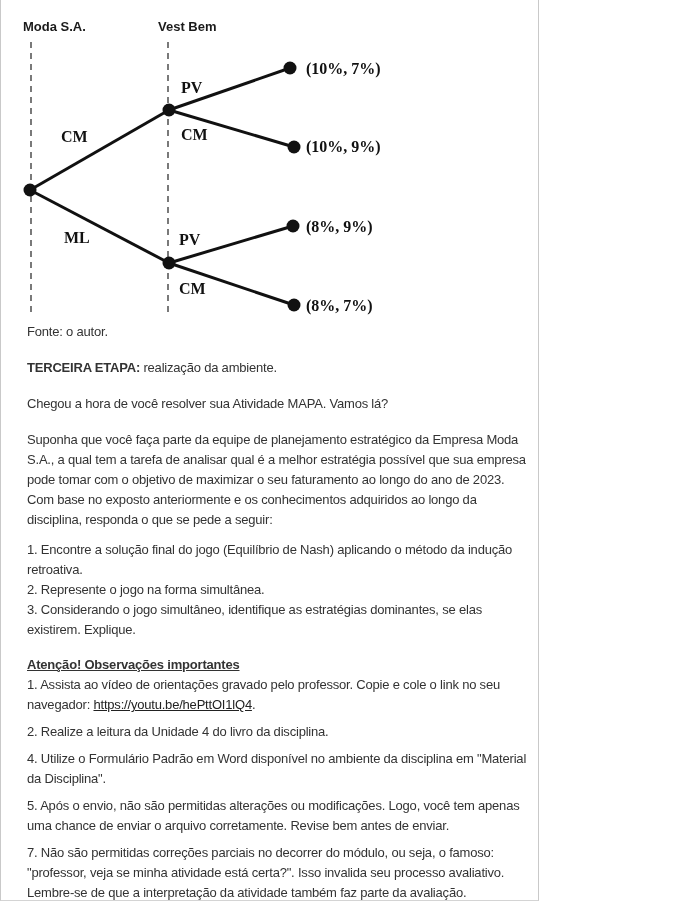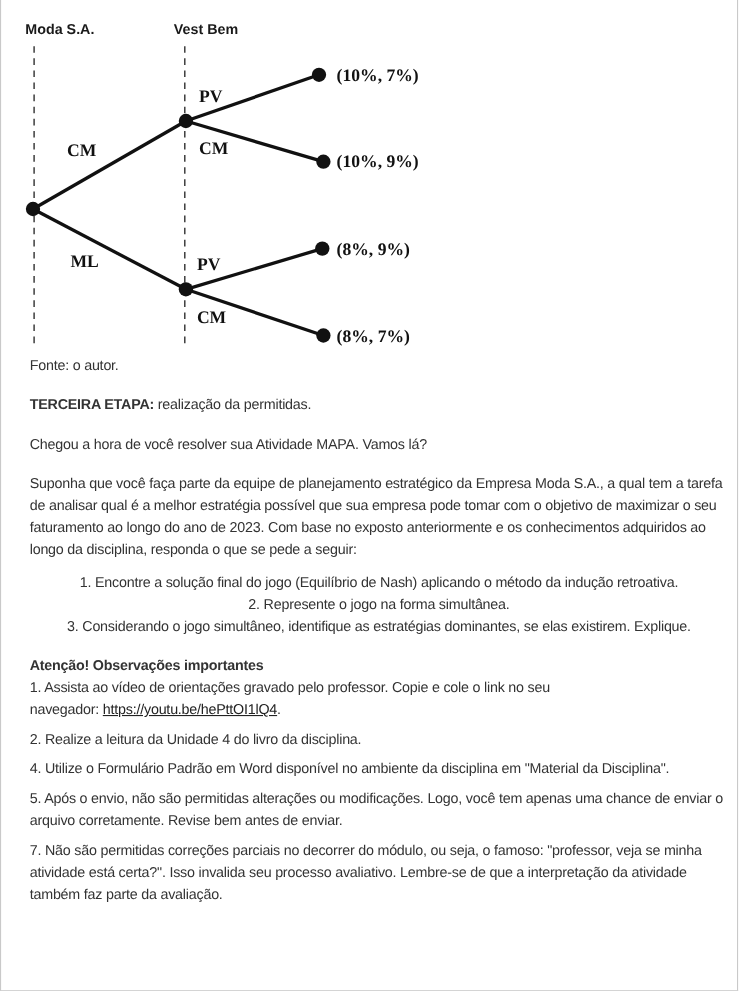--- a/index.html
+++ b/index.html
@@ -1,18 +1,18 @@
 <!DOCTYPE html>
 <html><head>
 <meta charset="utf-8">
 <style>
   html, body { margin:0; padding:0; background:#ffffff; }
   .page {
     position: relative;
-    width: 671px;
+    width: 539px;
     height: 901px;
     box-sizing: border-box;
     border-left: 1px solid #c9c9c9;
     border-right: 1px solid #c9c9c9;
     border-bottom: 1px solid #d4d4d4;
     background: #ffffff;
     font-family: "Liberation Sans", sans-serif;
     color: #333333;
     overflow: hidden;
   }
@@ -21,22 +21,22 @@
     padding: 0 8px 0 26px;
     font-size: 13px;
     line-height: 20px;
     letter-spacing: -0.2px;
   }
   .content p { margin: 0; }
   .fonte     { margin-top: 4px  !important; }
   .terceira  { margin-top: 16px !important; }
   .chegou    { margin-top: 16px !important; }
   .suponha   { margin-top: 16px !important; max-width: 655px; }
-  .tasks     { margin-top: 10px !important; text-align: center; }
-  .atencao   { margin-top: 15px !important; font-weight: bold; }
+  .tasks     { margin-top: 10px !important; }
+  .atencao   { margin-top: 15px !important; font-weight: bold; text-decoration: underline; }
   .obs       { margin-top: 7px  !important; max-width: 658px; }
   .obs-first { margin-top: 0 !important; }
   .bold { font-weight: bold; }
   a.doc-link { color: #222222; text-decoration: underline; cursor: pointer; }
   svg text { user-select: none; }
   .player-label { font: bold 13px "Liberation Sans", sans-serif; fill: #1a1a1a; }
   .branch-label { font: bold 16px "Liberation Serif", serif; fill: #111111; }
   .payoff-label { font: bold 16px "Liberation Serif", serif; fill: #111111; }
 </style>
 </head>
@@ -79,21 +79,21 @@
       <text x="305" y="152" class="payoff-label">(10%, 9%)</text>
       <text x="305" y="232" class="payoff-label">(8%, 9%)</text>
       <text x="305" y="311" class="payoff-label">(8%, 7%)</text>
     </svg>
   </div>
 
   <div class="content">
 
     <p class="fonte">Fonte: o autor.</p>
 
-    <p class="terceira"><span class="bold">TERCEIRA ETAPA:</span><span> realização da permitidas.</span></p>
+    <p class="terceira"><span class="bold">TERCEIRA ETAPA:</span><span> realização da ambiente.</span></p>
 
     <p class="chegou">Chegou a hora de você resolver sua Atividade MAPA. Vamos lá?</p>
 
     <p class="suponha">Suponha que você faça parte da equipe de planejamento estratégico da Empresa Moda S.A., a qual tem a tarefa de analisar qual é a melhor estratégia possível que sua empresa pode tomar com o objetivo de maximizar o seu faturamento ao longo do ano de 2023. Com base no exposto anteriormente e os conhecimentos adquiridos ao longo da disciplina, responda o que se pede a seguir:</p>
 
     <div class="tasks">
       <p>1. Encontre a solução final do jogo (Equilíbrio de Nash) aplicando o método da indução retroativa.</p>
       <p>2. Represente o jogo na forma simultânea.</p>
       <p>3. Considerando o jogo simultâneo, identifique as estratégias dominantes, se elas existirem. Explique.</p>
     </div>

